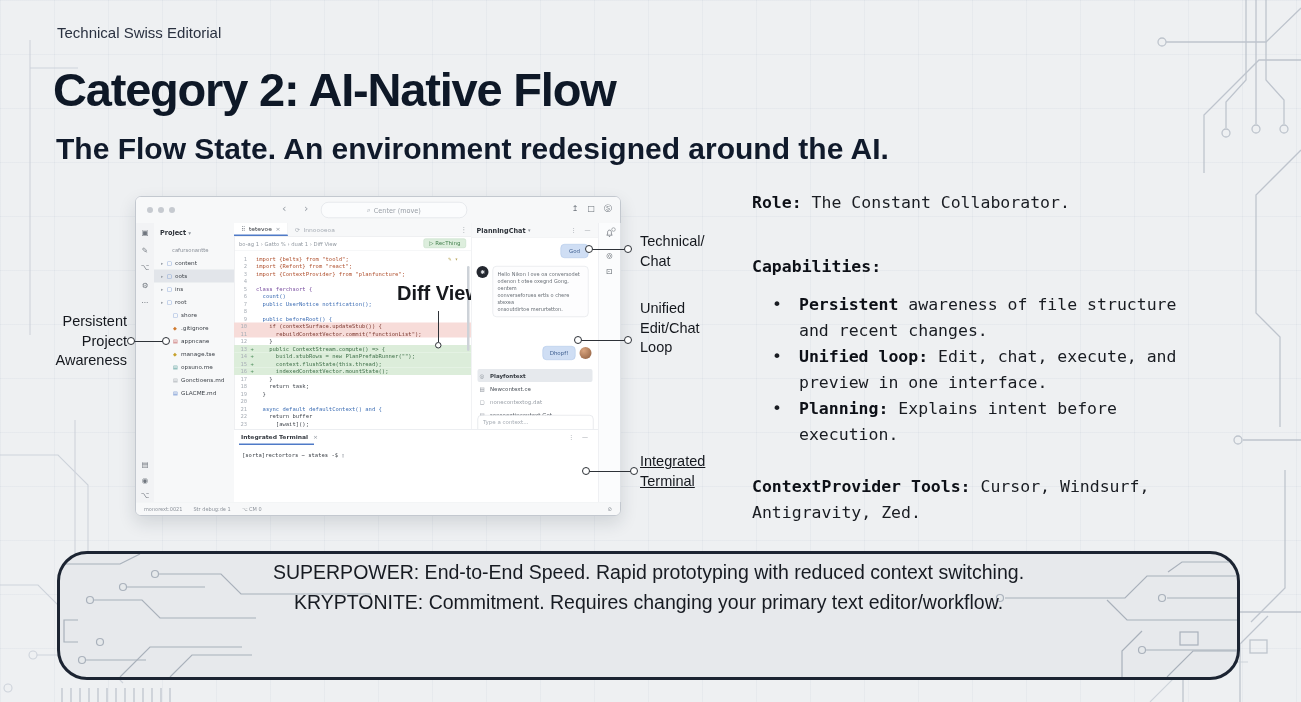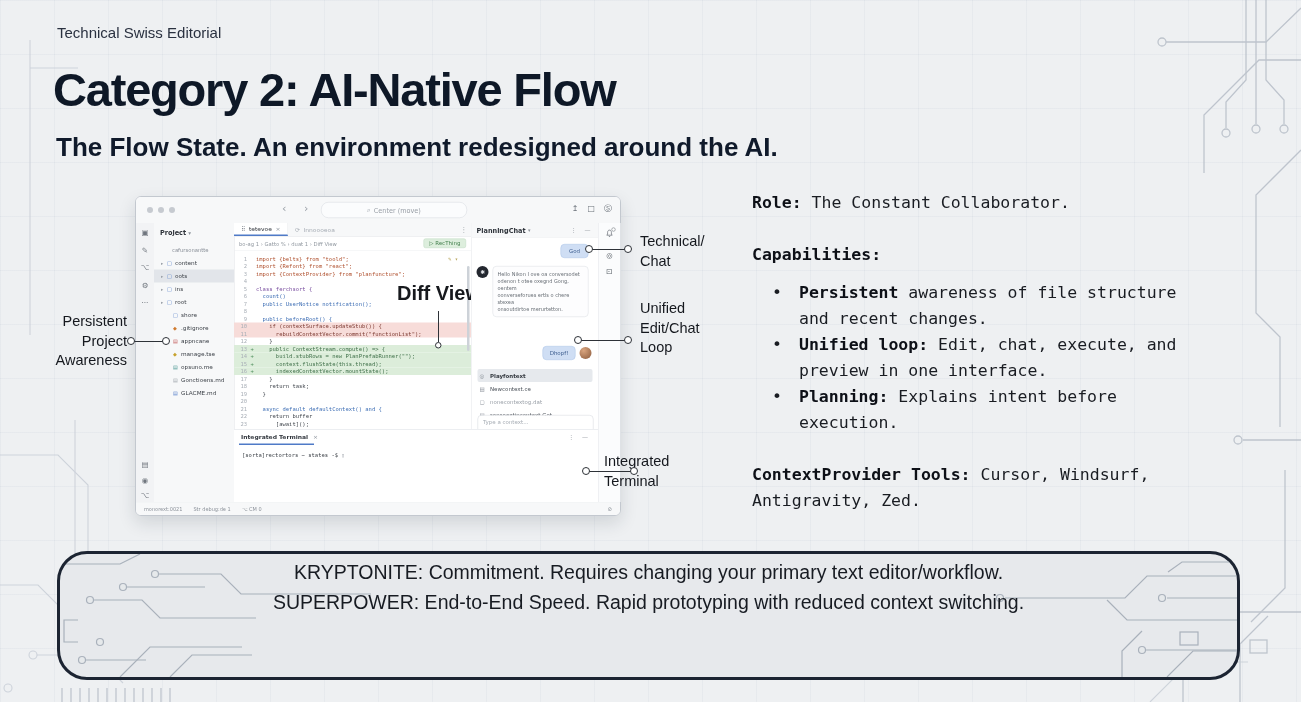--- a/index.html
+++ b/index.html
@@ -7,28 +7,28 @@
          font-family:"Liberation Sans",sans-serif;color:#14181f;}
   .grid{position:absolute;inset:0;pointer-events:none;
     background-image:linear-gradient(rgba(100,120,150,.055) 1px,transparent 1px),
                      linear-gradient(90deg,rgba(100,120,150,.055) 1px,transparent 1px);
     background-size:54px 54px;}
   .decor{position:absolute;inset:0;pointer-events:none;}
 
   
   .eyebrow{position:absolute;left:57px;top:24px;font-size:15px;font-weight:500;color:#2a3140;}
   .title{position:absolute;left:53px;top:62px;font-size:47px;font-weight:800;letter-spacing:-1.2px;color:#0e1827;}
-  .subtitle{position:absolute;left:56px;top:132px;font-size:26px;font-weight:700;color:#101a2b;}
+  .subtitle{position:absolute;left:56px;top:132px;font-size:30px;font-weight:700;color:#101a2b;}
 
   
   .ann{position:absolute;font-size:14.5px;font-weight:500;line-height:19.5px;color:#15181e;white-space:pre-line;z-index:6;}
   .ann-persistent{left:30px;top:312px;width:97px;text-align:right;}
   .ann-planning{left:640px;top:232px;}
   .ann-unified{left:640px;top:299px;}
-  .ann-terminal{left:604px;top:452px;}
+  .ann-terminal{left:640px;top:452px;text-decoration:underline;}
   .conn{position:absolute;border-top:1.6px solid #2e3238;z-index:6;}
   .conn .node{position:absolute;top:-5px;width:6px;height:6px;border:1.6px solid #2e3238;border-radius:50%;background:#fff;}
   .conn .n-l{left:-4px;} .conn .n-r{right:-4px;}
   .conn-persistent{left:131px;top:341px;width:35px;}
   .conn-planning{left:589px;top:249px;width:39px;}
   .conn-unified{left:578px;top:340px;width:50px;}
   .conn-terminal{left:586px;top:471px;width:48px;}
 
   
   .ide-wrap{position:absolute;left:135px;top:196px;width:484px;height:318px;z-index:3;}
@@ -132,21 +132,21 @@
   .statusbar{position:absolute;left:0;top:610px;width:100%;height:26px;background:#f7f8f9;border-top:1px solid #e2e5e9;
              border-radius:0 0 10px 10px;display:flex;align-items:center;padding:0 16px;box-sizing:border-box;
              font-size:10px;color:#8d939b;}
   .statusbar .seg{margin-right:22px;}
   .statusbar .rt{margin-left:auto;font-size:11px;}
 
   
   .details{position:absolute;left:752px;top:190px;width:520px;font-family:"DejaVu Sans Mono",monospace;
            font-size:16.5px;line-height:26px;color:#191c22;z-index:2;}
   .details b{font-weight:bold;color:#0d1017;}
-  .d-role{margin-bottom:26px;}
+  .d-role{margin-bottom:38px;}
   .d-cap{margin-bottom:12px;}
   .d-bullets{width:445px;margin:0;padding:0;list-style:none;}
   .d-bullets li{position:relative;padding-left:47px;}
   .d-bullets .bchar{position:absolute;left:20px;top:0;}
   .d-tools{width:420px;margin-top:26px;}
 
   
   .tradeoff{position:absolute;left:57px;top:551px;width:1183px;height:129px;background:#e7e9ec;
             border:3px solid #1c2432;border-radius:30px;z-index:2;box-sizing:border-box;overflow:hidden;}
   .to-title{margin-top:17px;text-align:center;font-size:24px;font-weight:700;color:#0d1420;position:relative;z-index:2;}
@@ -676,16 +676,16 @@
           <circle cx="270" cy="44" r="3.5" fill="#e7e9ec"></circle>
         <path d="M345,66 h-110 l-20,-20"></path>
         <rect x="288" y="78" width="18" height="13"></rect>
         <circle cx="250" cy="96" r="3.5" fill="#e7e9ec"></circle>
           <path d="M254,96 h91"></path>
         <path d="M230,123 v-26 l20,-20"></path>
           <path d="M275,123 l26,-26 h44"></path>
         <path d="M345,8 h-55 l-14,10"></path>
       </g>
     </svg>
+    <div class="to-line">SUPERPOWER: End-to-End Speed. Rapid prototyping with reduced context switching.</div>
     <div class="to-line">KRYPTONITE: Commitment. Requires changing your primary text editor/workflow.</div>
-    <div class="to-line">SUPERPOWER: End-to-End Speed. Rapid prototyping with reduced context switching.</div>
   </div>
 </div>
 
 </body></html>

